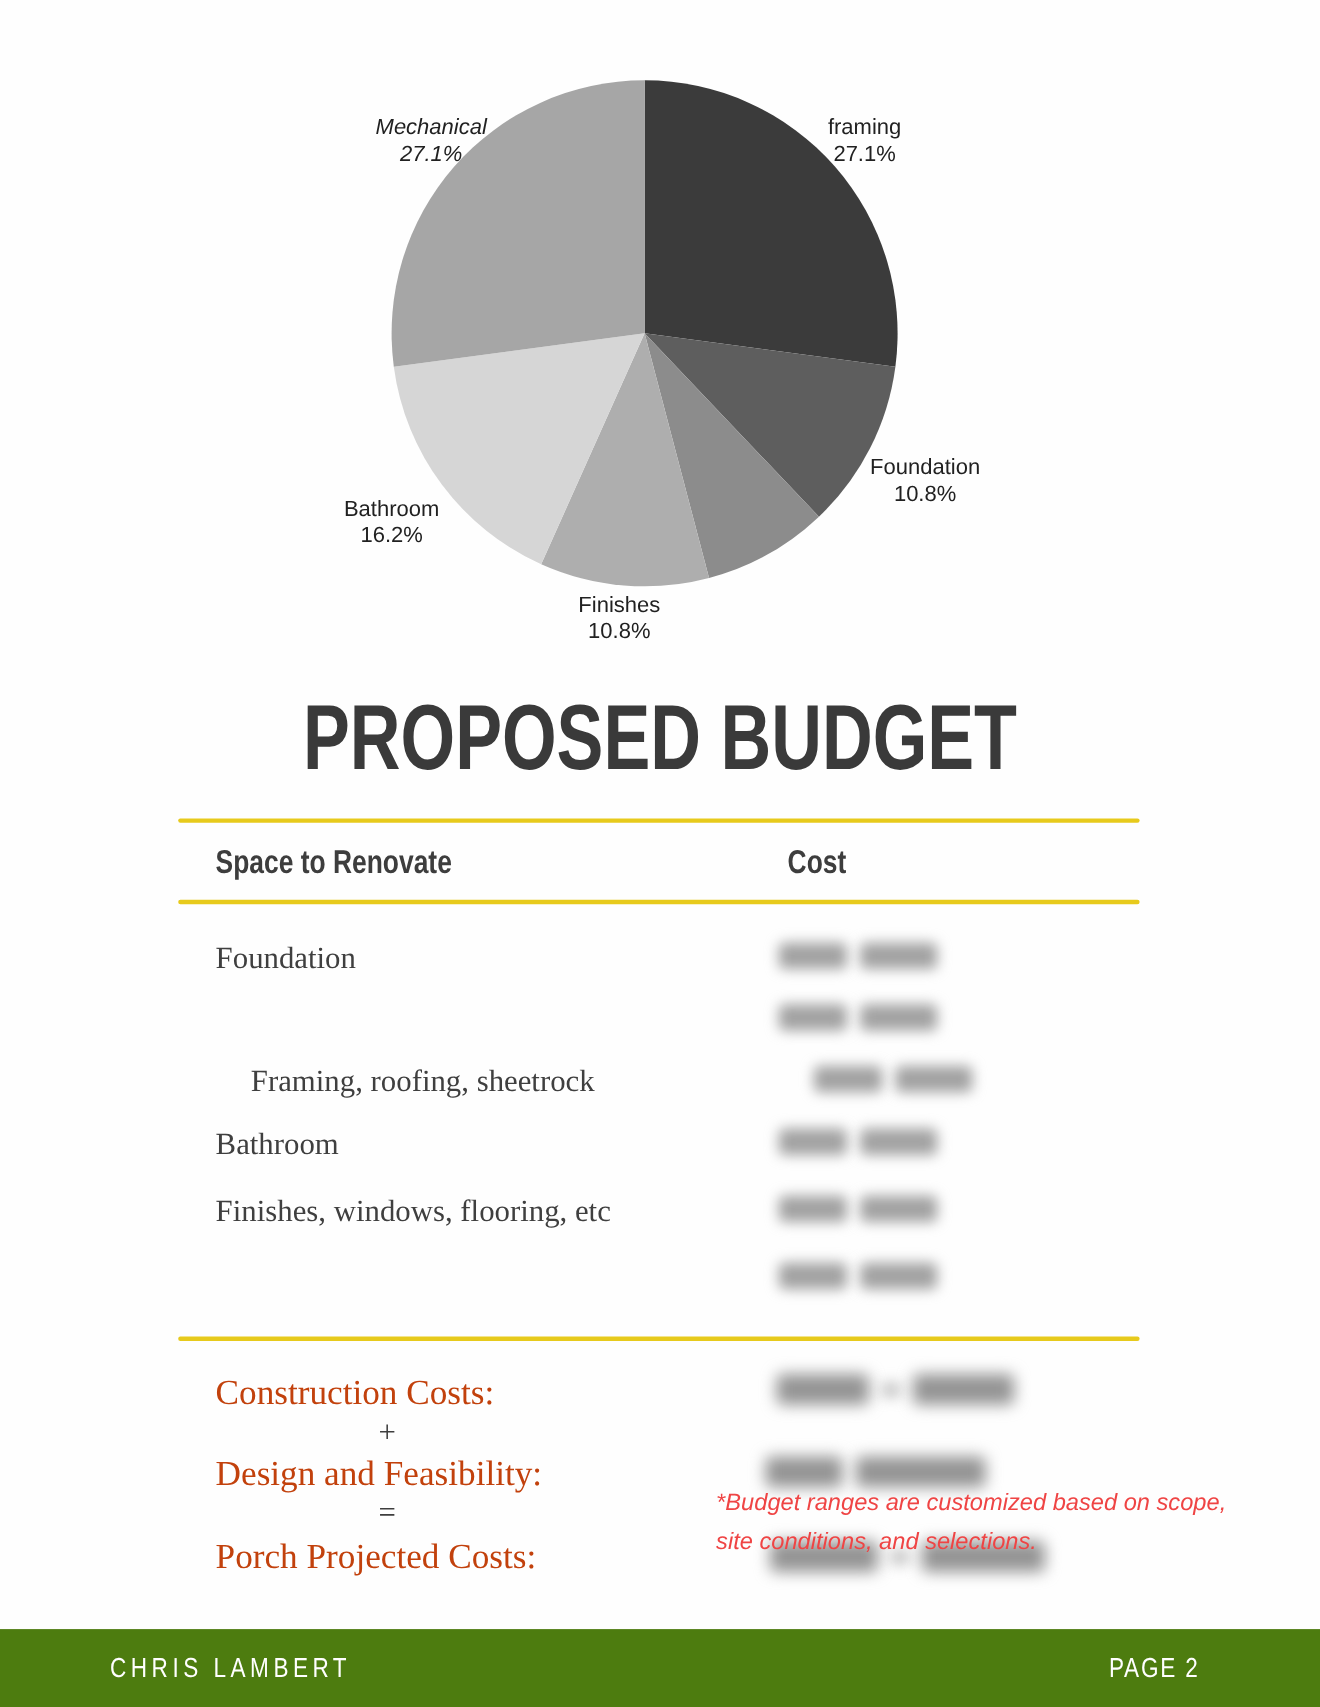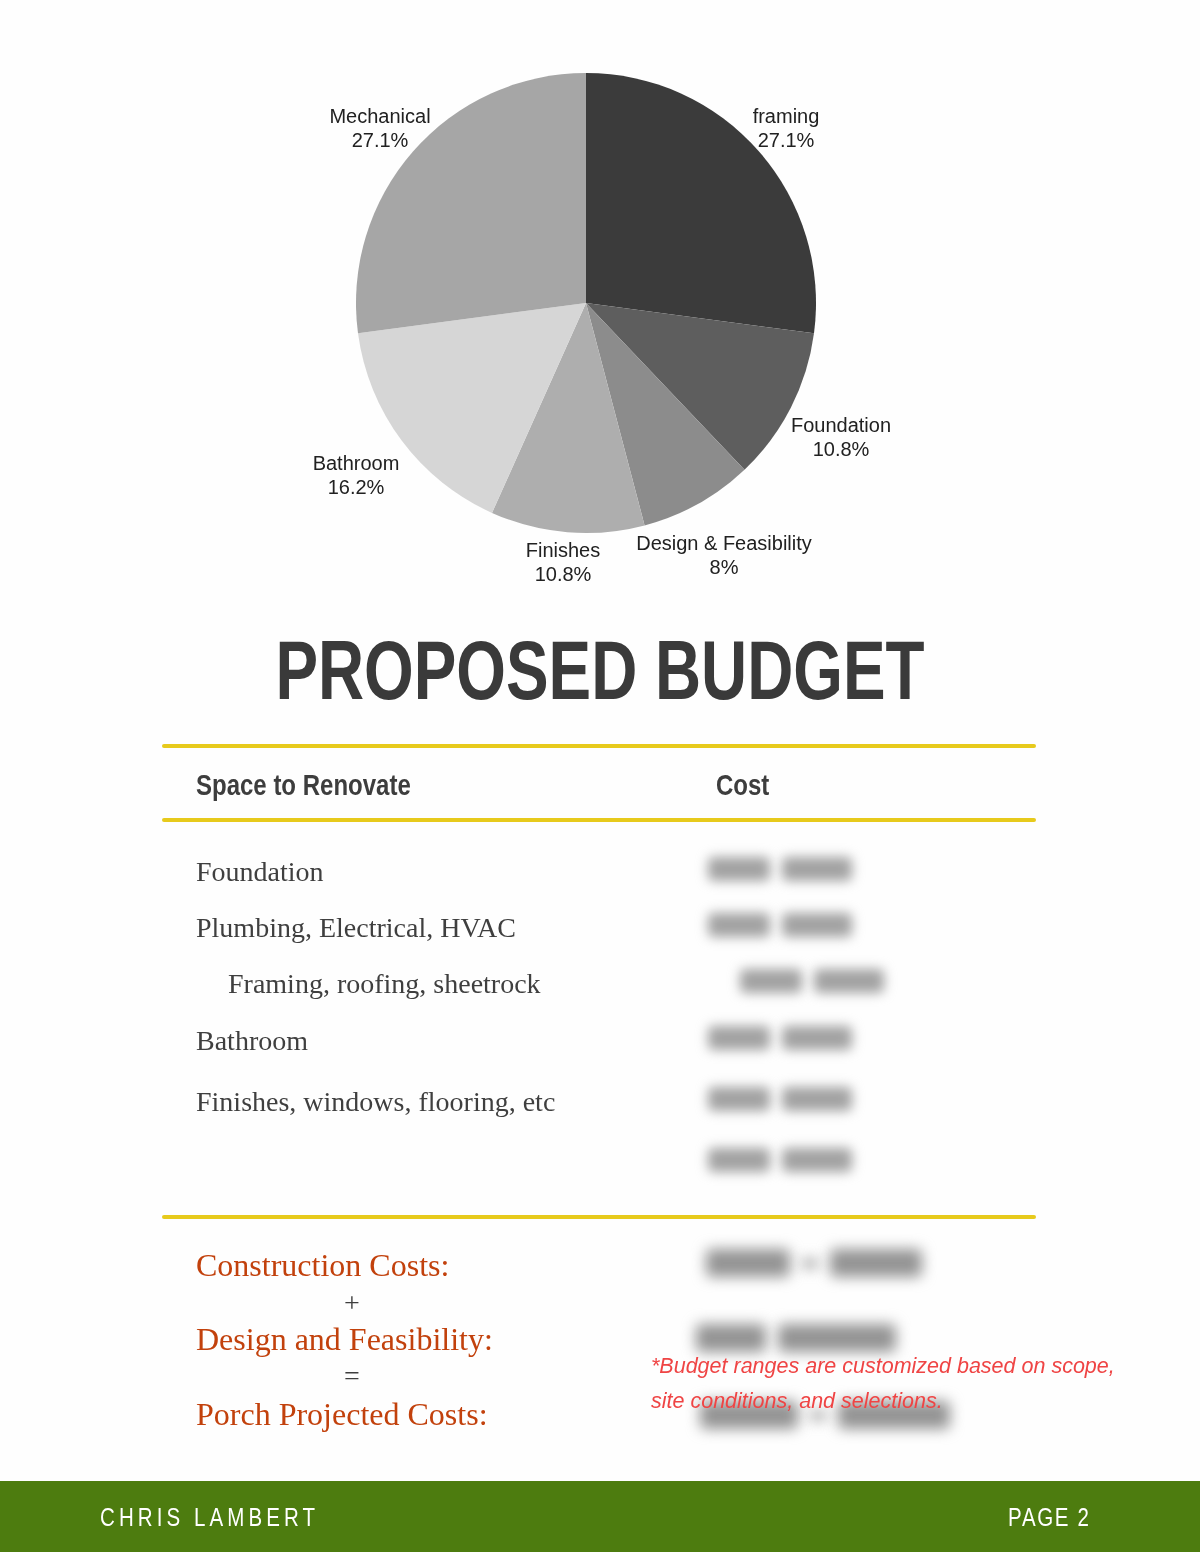--- a/index.html
+++ b/index.html
@@ -108,33 +108,29 @@
     </svg>
   <div id="pie-labels">
       <div class="pie-label" style="left: 786px; top: 104px;">
         <div>framing</div>
         <div>27.1%</div>
       </div>
       <div class="pie-label" style="left: 841px; top: 413px;">
         <div>Foundation</div>
         <div>10.8%</div>
       </div>
-      <div class="pie-label" style="left: 724px; top: 531px;">
-        <div>Design &amp; Feasibility</div>
-        <div>8%</div>
-      </div>
       <div class="pie-label" style="left: 563px; top: 538px;">
         <div>Finishes</div>
         <div>10.8%</div>
       </div>
       <div class="pie-label" style="left: 356px; top: 451px;">
         <div>Bathroom</div>
         <div>16.2%</div>
       </div>
-      <div class="pie-label" style="left: 380px; top: 104px;">
+      <div class="pie-label" style="left: 392px; top: 104px; font-style: italic;">
         <div>Mechanical</div>
         <div>27.1%</div>
       </div>
     </div>
 
   <h1 class="doc-title">PROPOSED BUDGET</h1>
 
   <div class="rule rule-1" style="background: rgb(231, 202, 28);"></div>
   <div class="rule rule-2" style="background: rgb(231, 202, 28);"></div>
   <div class="rule rule-3" style="background: rgb(231, 202, 28);"></div>
@@ -145,21 +141,20 @@
   <div id="rows">
     <div class="trow" style="top: 852px;">
       <div class="trow-label">Foundation</div>
       <div class="trow-cost">
         <i class="blob t1"></i>
         <i class="blob t2"></i>
       </div>
     </div>
 
     <div class="trow" style="top: 908px;">
-      <div class="trow-label">Plumbing, Electrical, HVAC</div>
       <div class="trow-cost">
         <i class="blob t1"></i>
         <i class="blob t2"></i>
       </div>
     </div>
 
     <div class="trow" style="top: 964px; margin-left: 32px;">
       <div class="trow-label">Framing, roofing, sheetrock</div>
       <div class="trow-cost">
         <i class="blob t1"></i>

